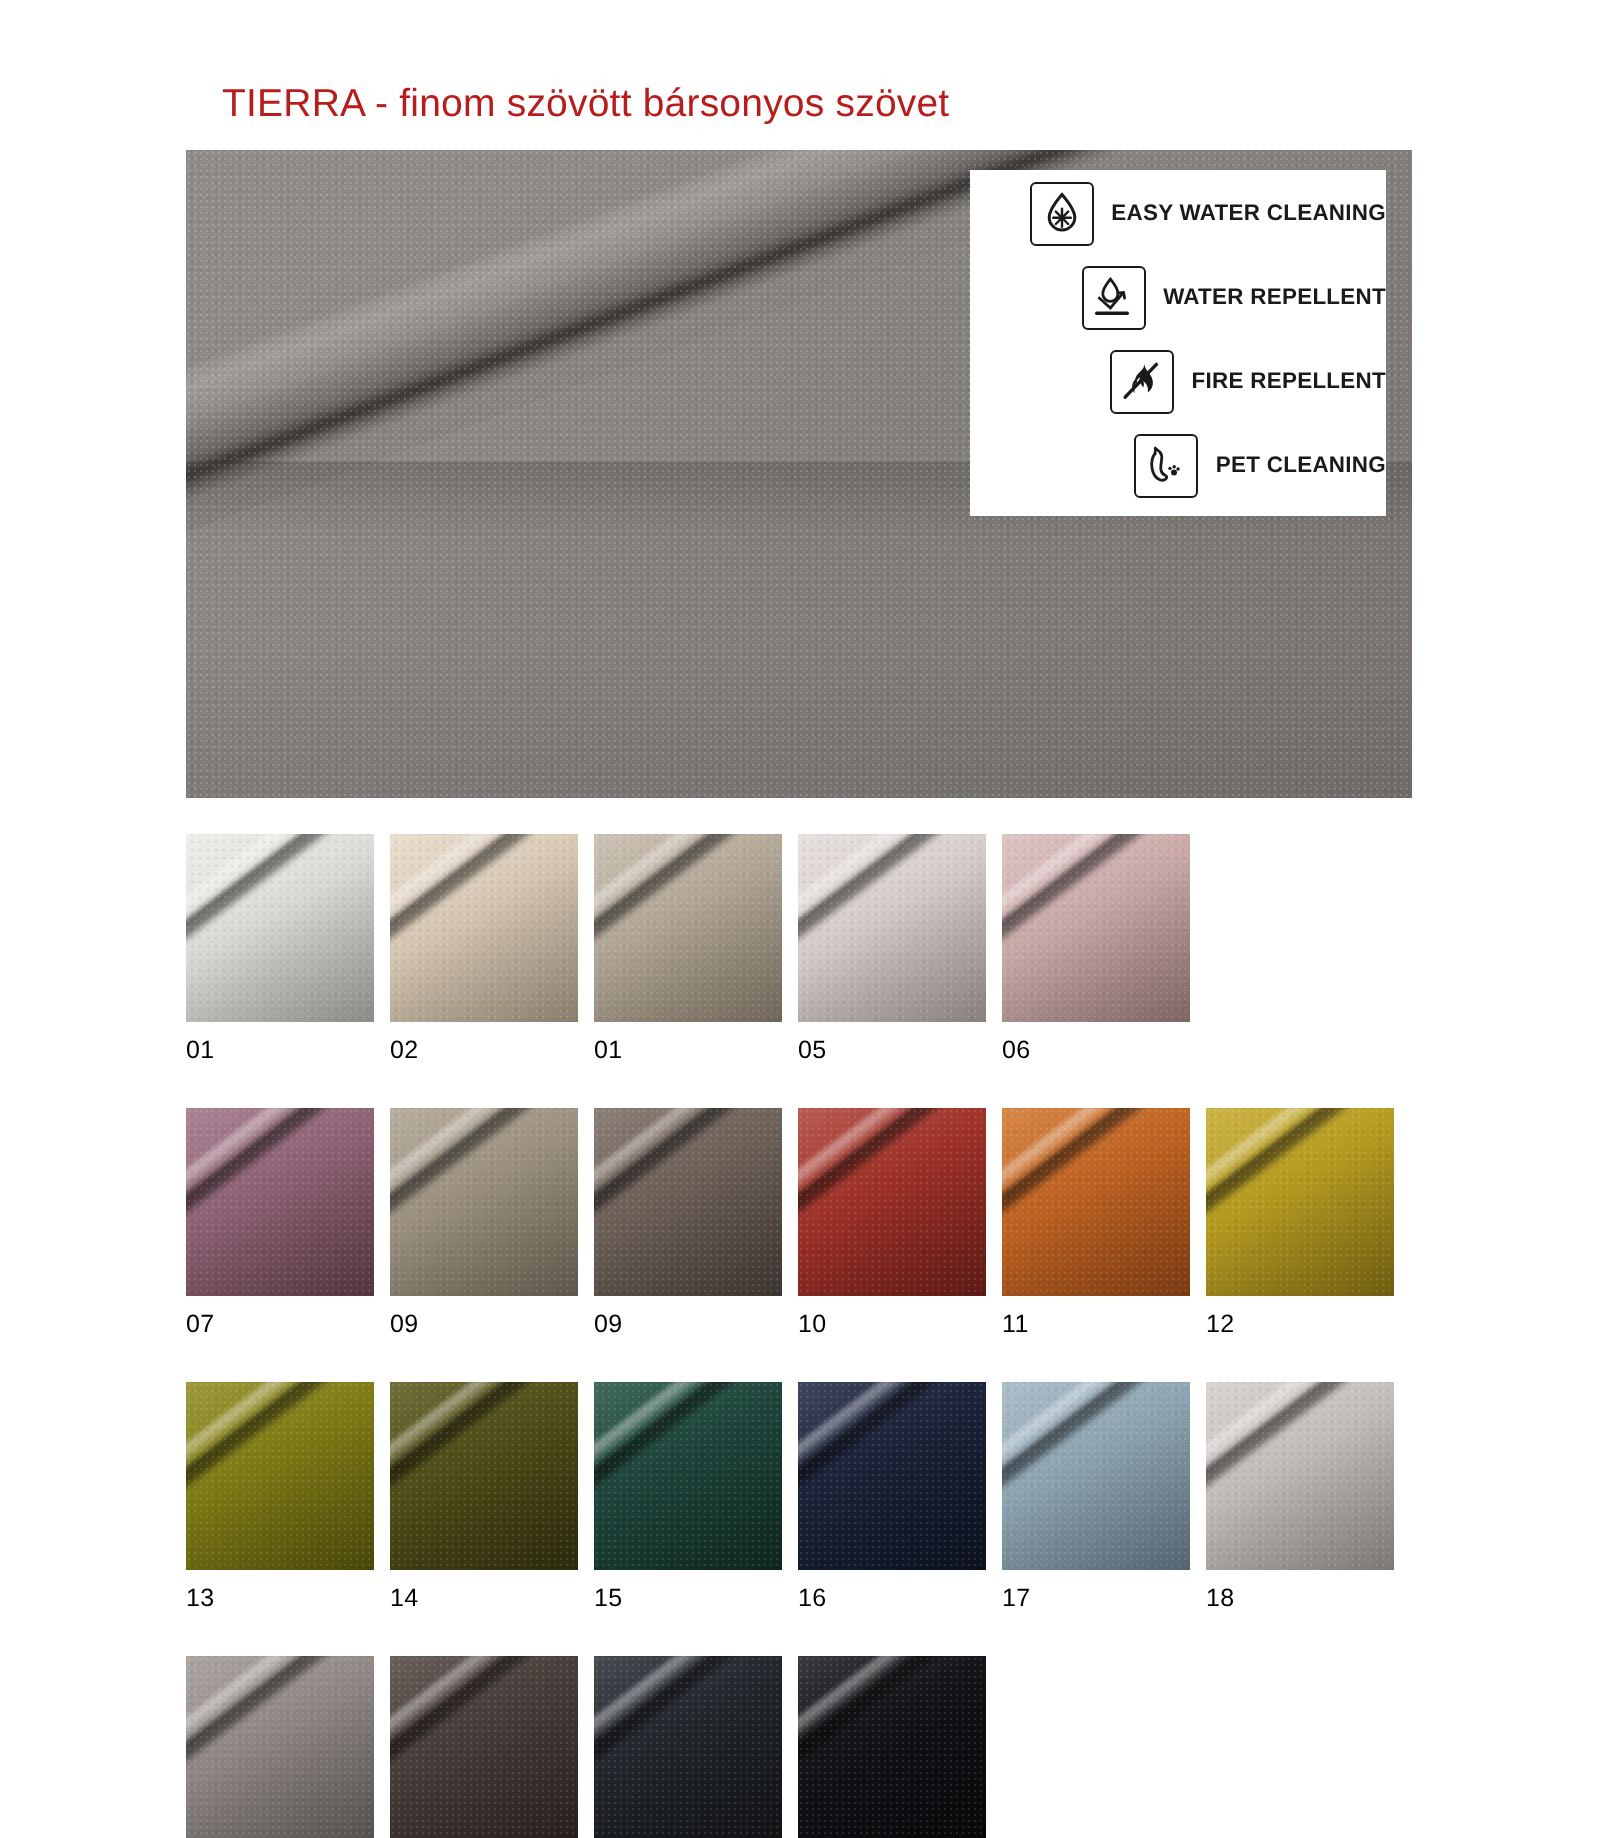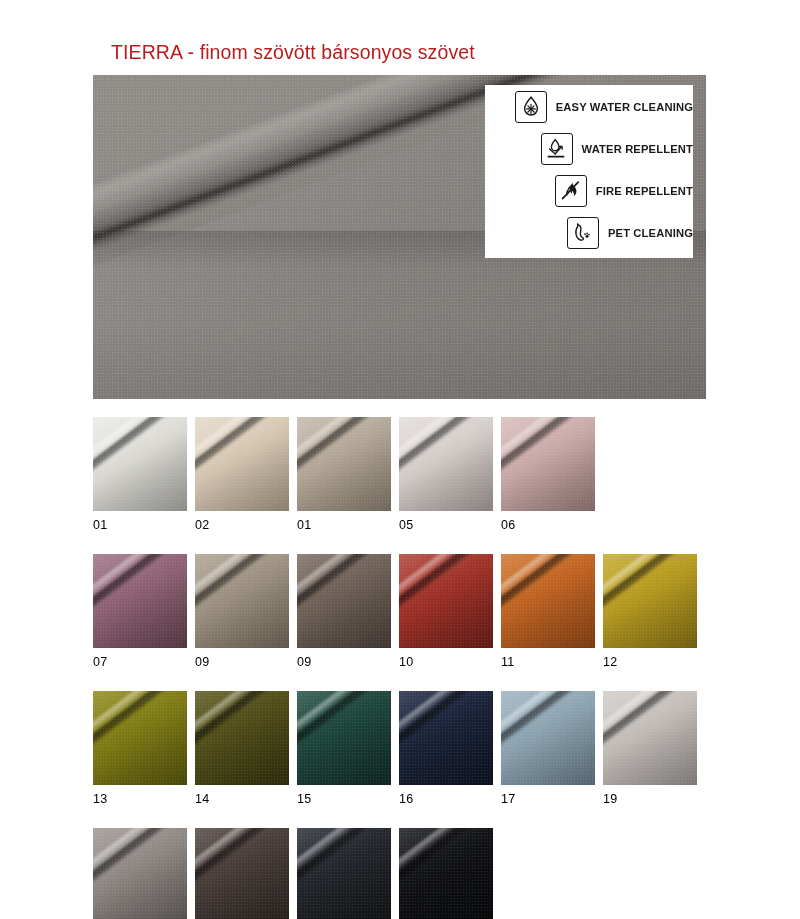--- a/index.html
+++ b/index.html
@@ -476,21 +476,21 @@
         <div class="swatch-label">17</div>
       </div>
       <div class="swatch-cell">
         <div class="swatch-img">
           <div class="sw-base" style="background: linear-gradient(150deg, rgb(212, 207, 203) 0%, rgb(195, 189, 185) 45%, rgb(141, 136, 133) 100%);"></div>
           <div class="sw-roll"></div>
           <div class="sw-crease"></div>
           <div class="sw-shade"></div>
           <div class="sw-speckle"></div>
         </div>
-        <div class="swatch-label">19</div>
+        <div class="swatch-label">18</div>
       </div>
     </div>
     <div class="swatch-row">
       <div class="swatch-cell">
         <div class="swatch-img">
           <div class="sw-base" style="background: linear-gradient(150deg, rgb(163, 156, 152) 0%, rgb(142, 135, 131) 45%, rgb(95, 90, 87) 100%);"></div>
           <div class="sw-roll"></div>
           <div class="sw-crease"></div>
           <div class="sw-shade"></div>
           <div class="sw-speckle"></div>

